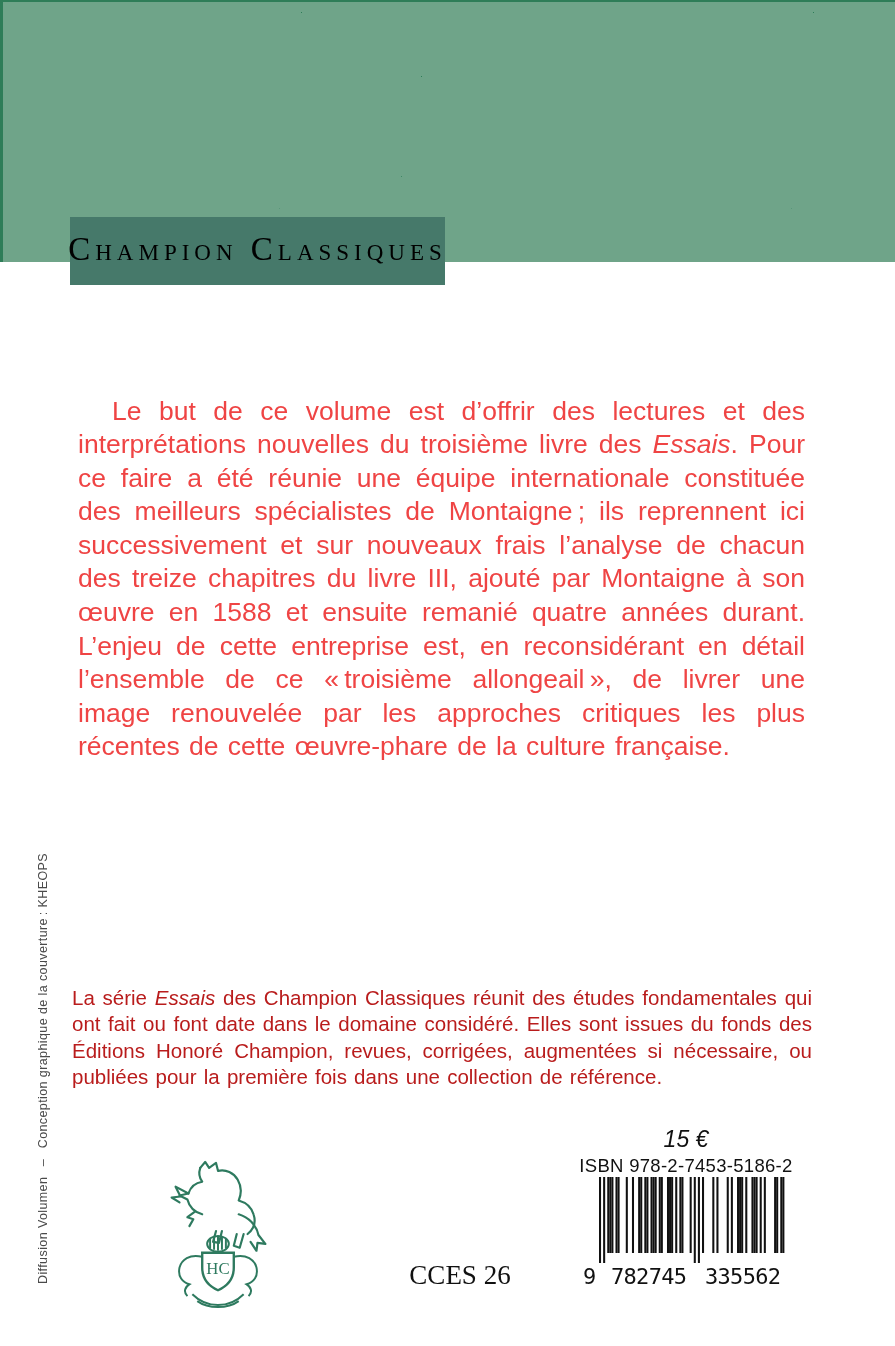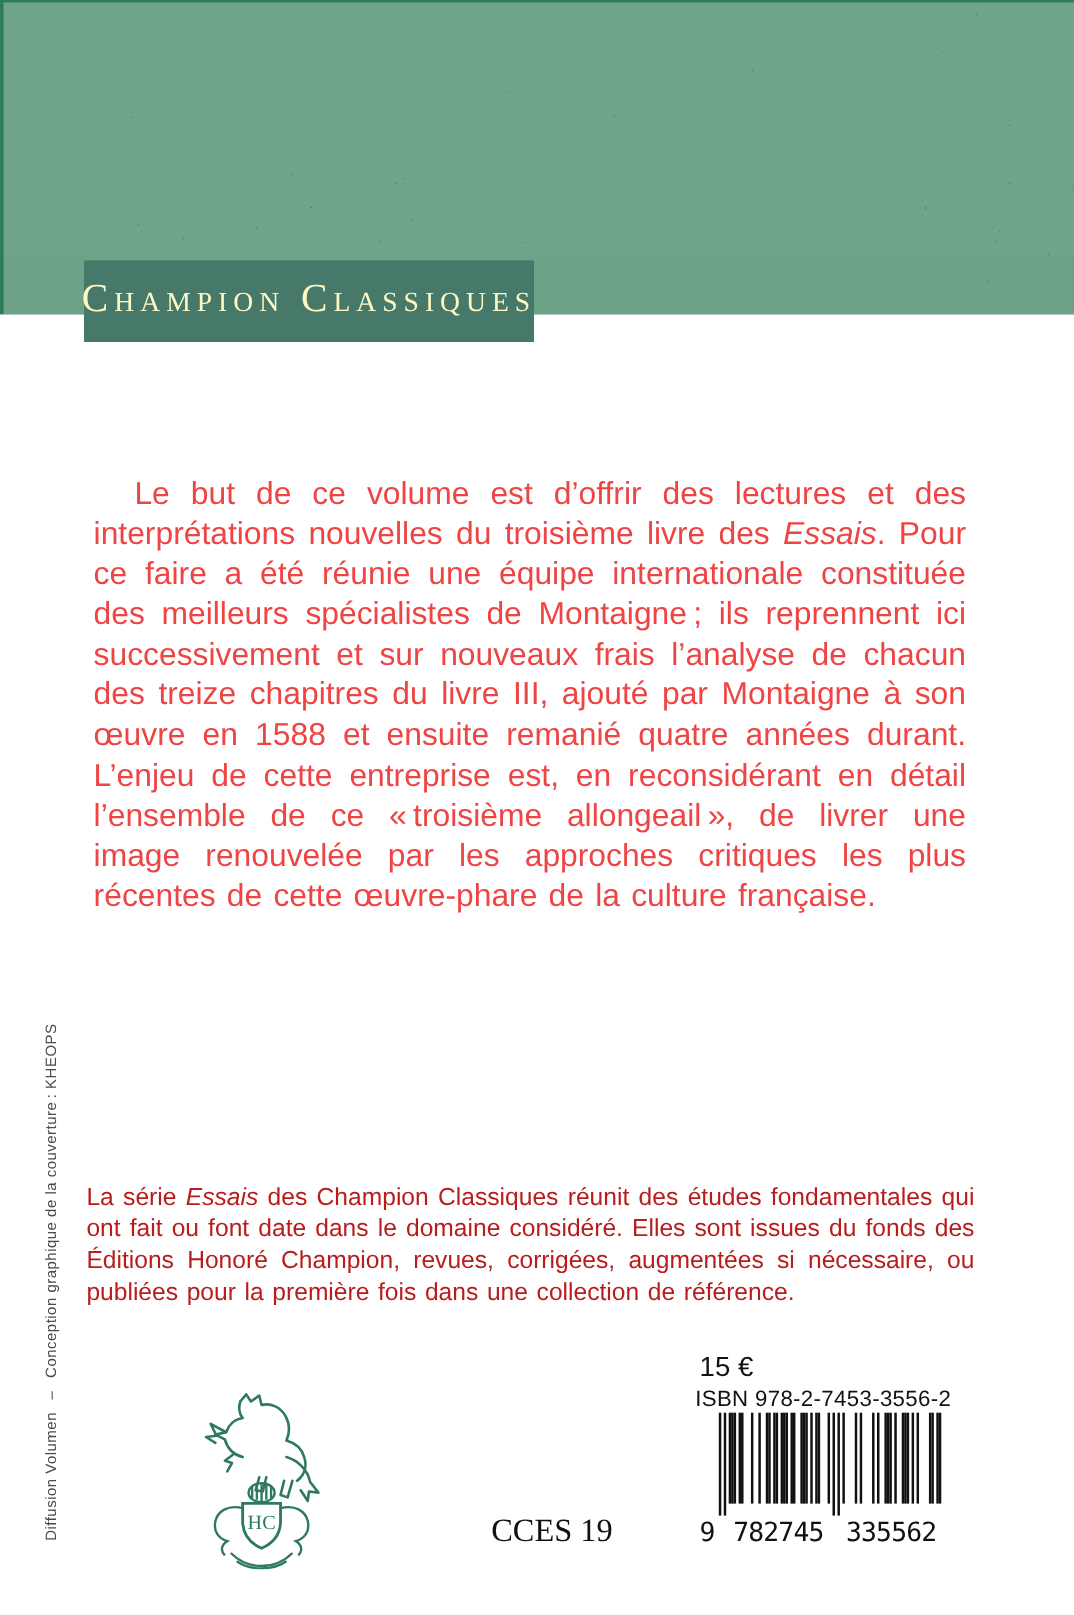--- a/index.html
+++ b/index.html
@@ -11,21 +11,21 @@
   
   .marble{position:absolute;left:0;top:0;width:895px;height:262px;}
   .marble svg{display:block;}
   
   .banner{
     position:absolute;left:70px;top:217px;width:375px;height:68px;
     background:#46796a;display:flex;align-items:center;justify-content:center;
   }
   .banner-title{
     font-family:"Liberation Serif",serif;font-variant:small-caps;
-    color:#fef9c3;font-size:33px;letter-spacing:5px;white-space:nowrap;
+    color:#000000;font-size:33px;letter-spacing:5px;white-space:nowrap;
     transform:translateY(-2px);
   }
   
   .synopsis{
     position:absolute;left:78px;top:368px;width:727px;
     font-size:26.5px;line-height:33.6px;text-align:justify;
     text-indent:34px;word-spacing:2px;color:#ef4444;
   }
   .synopsis i, .series-note i{font-style:italic;}
   
@@ -45,22 +45,22 @@
   .publisher-name{
     position:absolute;left:72px;top:1258px;
     font-family:"Liberation Serif",serif;font-variant:small-caps;
     font-size:23px;letter-spacing:1.5px;color:#3c6f63;white-space:nowrap;
   }
   .collection-code{
     position:absolute;left:405px;top:1260px;width:110px;text-align:center;
     font-family:"Liberation Serif",serif;font-size:27px;color:#111;white-space:nowrap;
   }
   .price{
-    position:absolute;left:583px;top:1126px;width:206px;text-align:left;
-    font-size:23px;color:#111;
+    position:absolute;left:583px;top:1126px;width:206px;text-align:center;
+    font-size:23px;color:#111;font-style:italic;
   }
   .isbn-label{
     position:absolute;left:578px;top:1155px;width:216px;text-align:center;
     font-size:18.5px;letter-spacing:0.3px;color:#111;white-space:nowrap;
   }
   .barcode{position:absolute;left:583px;top:1177px;width:212px;height:114px;}
 </style>
 </head>
 <body>
 
@@ -123,25 +123,25 @@
         <path d="M54,98 c-13,-3 -21,3 -23,11 c-2,9 3,15 10,17 c-5,3 -6,8 -2,12"></path>
         <path d="M86,98 c13,-3 21,3 23,11 c2,9 -3,15 -10,17 c5,3 6,8 2,12"></path>
         <path d="M44,136 c8,8 18,11 26,11 c8,0 18,-3 26,-11"></path>
         <path d="M49,143 c7,5 14,6 21,6 c7,0 14,-1 21,-6"></path>
       </g>
       <text x="70" y="116" text-anchor="middle" font-size="17" font-family="Liberation Serif, serif" fill="#2e7a5f">HC</text>
     </svg>
   </div>
 
 
-  <div class="collection-code">CCES 19</div>
+  <div class="collection-code">CCES 26</div>
 
   <div class="price">15 €</div>
 
-  <div class="isbn-label">ISBN 978-2-7453-3556-2</div>
+  <div class="isbn-label">ISBN 978-2-7453-5186-2</div>
 
   <div class="barcode" id="barcode"><svg viewBox="-16 0 212 114" width="212" height="114">
         <rect x="0.00" y="0" width="2.06" height="86" fill="#111"></rect>
         <rect x="4.12" y="0" width="2.06" height="86" fill="#111"></rect>
         <rect x="8.24" y="0" width="2.06" height="76" fill="#111"></rect>
         <rect x="10.30" y="0" width="2.06" height="76" fill="#111"></rect>
         <rect x="12.36" y="0" width="2.06" height="76" fill="#111"></rect>
         <rect x="16.48" y="0" width="2.06" height="76" fill="#111"></rect>
         <rect x="18.54" y="0" width="2.06" height="76" fill="#111"></rect>
         <rect x="26.78" y="0" width="2.06" height="76" fill="#111"></rect>

